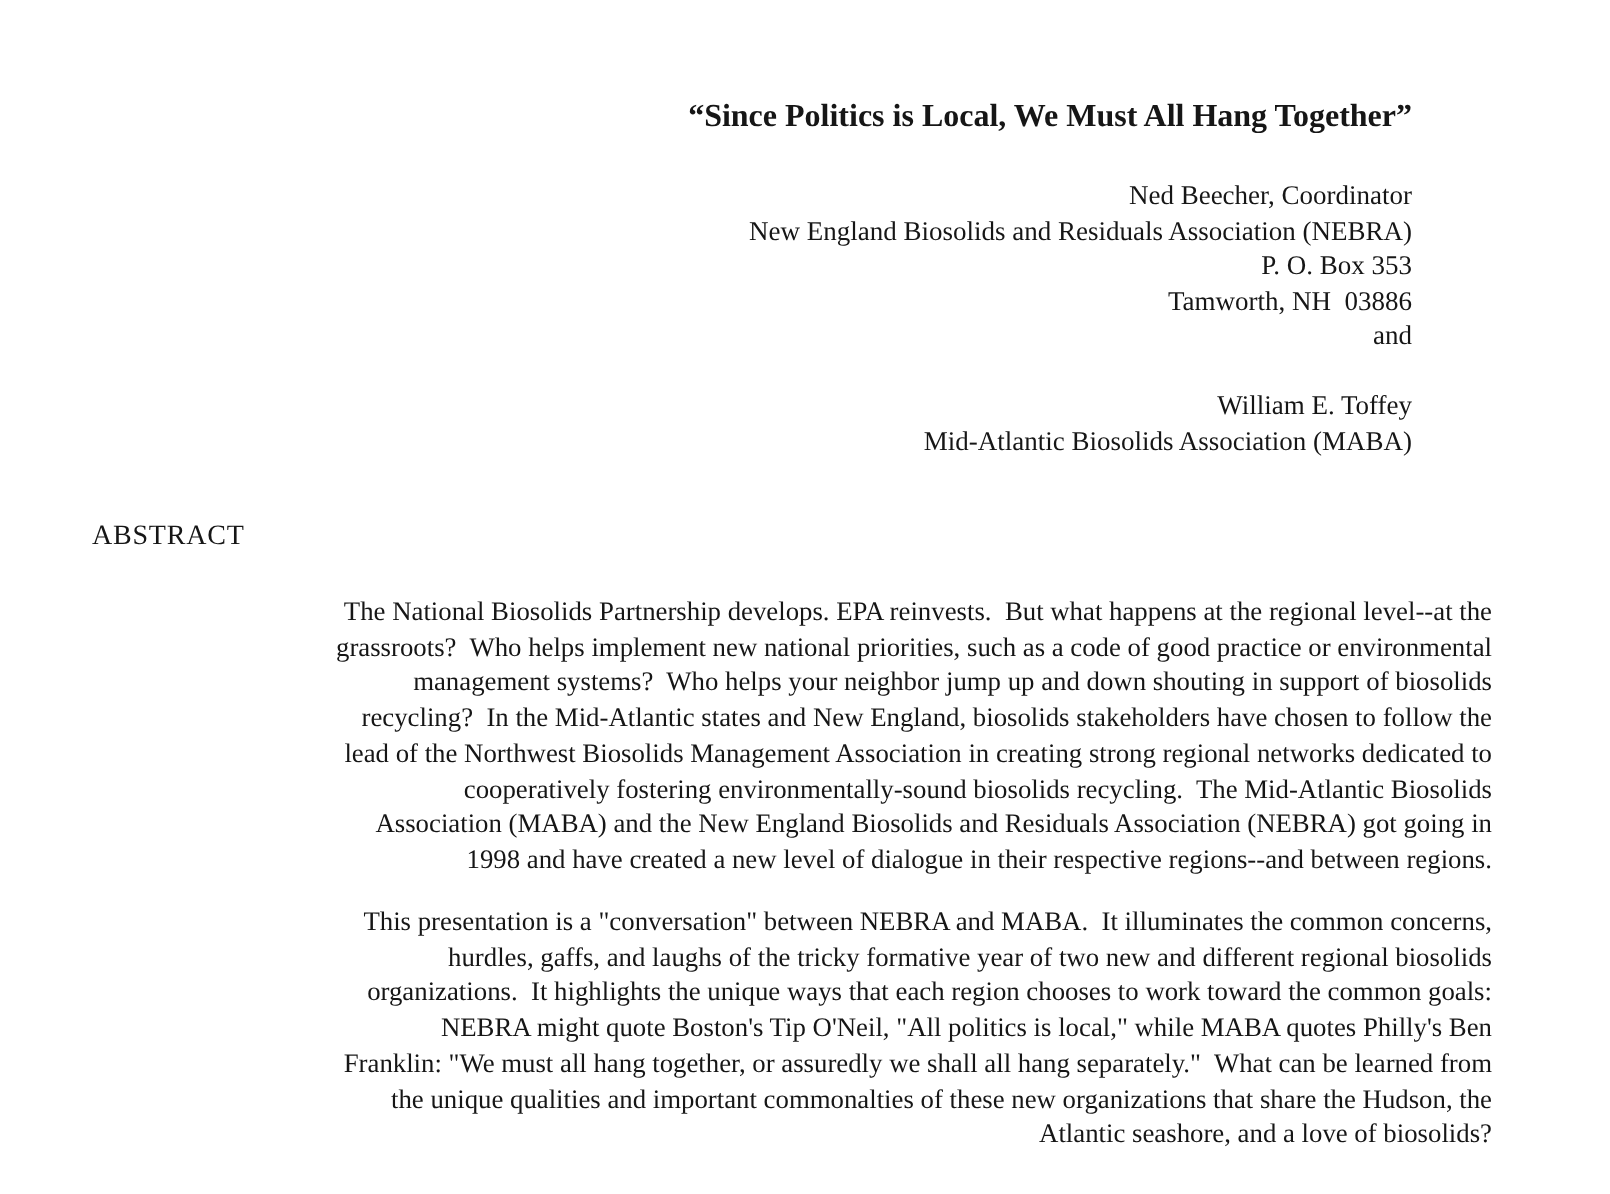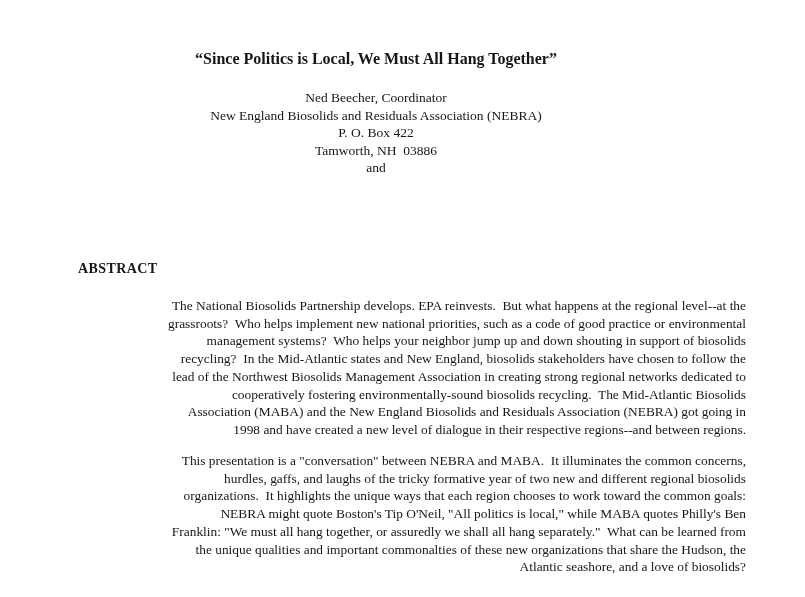--- a/index.html
+++ b/index.html
@@ -13,44 +13,43 @@
     height: 597px;
     background: #ffffff;
     color: #161616;
     font-family: "Liberation Serif", "DejaVu Serif", serif;
     overflow: hidden;
   }
   .center-col {
     position: absolute;
     left: 46px;
     width: 660px;
-    text-align: center;
+    text-align: right;
   }
   .doc-title {
     top: 49px;
     font-size: 16px;
     font-weight: bold;
     line-height: 20px;
     white-space: pre-wrap;
   }
   .author-block {
     font-size: 13.5px;
     line-height: 17.6px;
     white-space: pre-wrap;
   }
   .author-block-1 { top: 89px; }
   .author-block-2 { top: 194px; }
   .section-heading {
     position: absolute;
     left: 46px;
     top: 261px;
     font-size: 14px;
-    font-weight: bold;
+    font-weight: normal;
     letter-spacing: 0.4px;
-    margin-left: 32px;
   }
   .body-col {
     position: absolute;
     left: 46px;
     width: 700px;
     font-size: 13.4px;
     line-height: 17.7px;
     white-space: pre-wrap;
     text-align: right;
   }
@@ -59,24 +58,26 @@
 </style>
 </head>
 <body>
 
 <div class="page" style="background: rgb(255, 255, 255); color: rgb(22, 22, 22);">
 
   <div class="center-col doc-title">“Since Politics is Local, We Must All Hang Together”</div>
 
   <div class="center-col author-block author-block-1">Ned Beecher, Coordinator
 New England Biosolids and Residuals Association (NEBRA)
-P. O. Box 422
+P. O. Box 353
 Tamworth, NH  03886
 and</div>
 
+  <div class="center-col author-block author-block-2">William E. Toffey
+Mid-Atlantic Biosolids Association (MABA)</div>
 
   <div class="section-heading">ABSTRACT</div>
 
   <div class="body-col para-1">The National Biosolids Partnership develops. EPA reinvests.  But what happens at the regional level--at the
 grassroots?  Who helps implement new national priorities, such as a code of good practice or environmental
 management systems?  Who helps your neighbor jump up and down shouting in support of biosolids
 recycling?  In the Mid-Atlantic states and New England, biosolids stakeholders have chosen to follow the
 lead of the Northwest Biosolids Management Association in creating strong regional networks dedicated to
 cooperatively fostering environmentally-sound biosolids recycling.  The Mid-Atlantic Biosolids
 Association (MABA) and the New England Biosolids and Residuals Association (NEBRA) got going in

